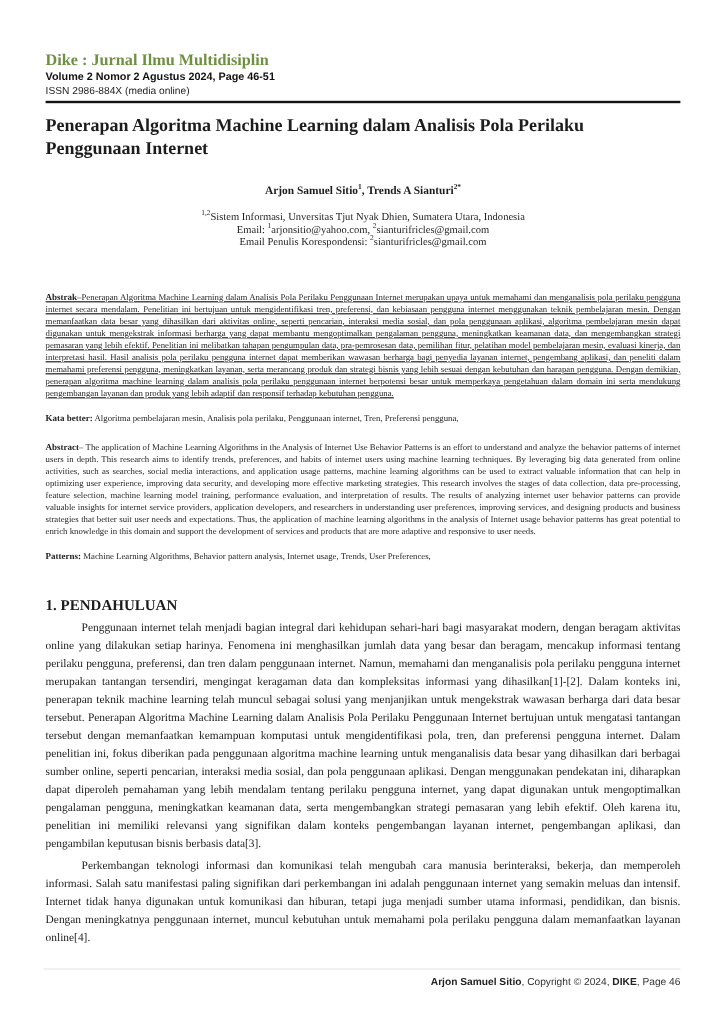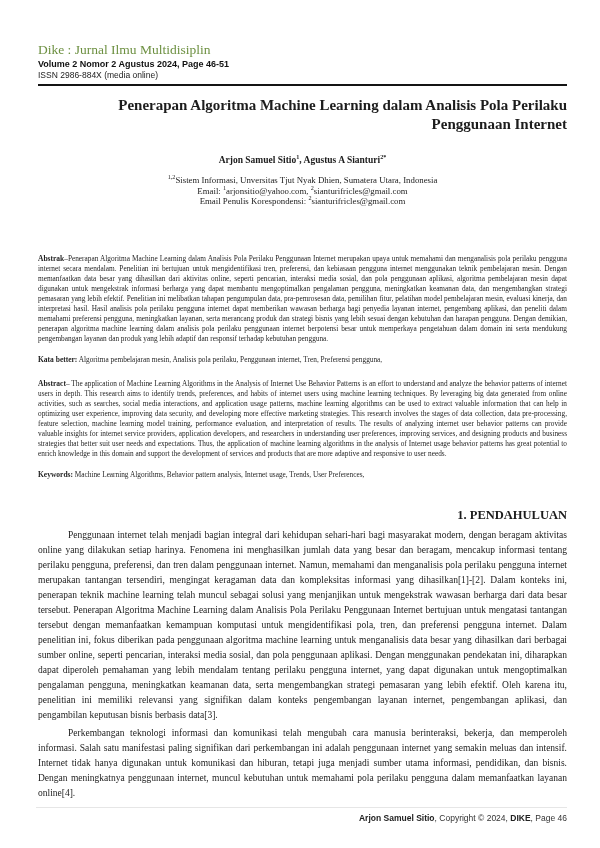--- a/index.html
+++ b/index.html
@@ -9,58 +9,58 @@
     box-sizing: border-box;
     padding: 42px 33px 0 38px;
     background: #ffffff;
     font-family: "Liberation Serif", serif;
     color: #1c1c1c;
     overflow: hidden;
   }
   
   .jname {
     font-family: "Liberation Serif", serif;
-    font-weight: normal; font-size: 13.5px; line-height: 15px;
+    font-weight: bold; font-size: 13.5px; line-height: 15px;
     color: #6d9041;
   }
   .jvol {
     font-family: "Liberation Sans", sans-serif;
     font-weight: bold; font-size: 9px; line-height: 12px;
     color: #111111; margin-top: 1px;
   }
   .jissn {
     font-family: "Liberation Sans", sans-serif;
     font-size: 8.5px; line-height: 11px; color: #222222;
   }
   .rule { border-top: 2.5px solid #141414; margin-top: 3px; }
   
   .title {
-    font-size: 15px; font-weight: bold; text-align: right;
+    font-size: 15px; font-weight: bold; text-align: left;
     line-height: 19px; margin: 10px 0 0 0;
   }
   .authors {
     text-align: center; font-weight: bold; font-size: 9.5px;
     margin-top: 20px; line-height: 12px;
   }
   sup { font-size: 6.2px; vertical-align: super; line-height: 0; }
   .affil { text-align: center; font-size: 8.8px; margin-top: 9px; line-height: 10.5px; }
   .emails, .corresp { text-align: center; font-size: 8.8px; line-height: 10.5px; }
   .email { color: inherit; cursor: pointer; }
   
   .abs {
     text-align: justify; font-size: 7.3px; line-height: 10px;
     margin: 0; color: #1f1f1f;
   }
   .abs b { font-size: 7.5px; }
-  .abs-id { margin-top: 47px; }
+  .abs-id { margin-top: 36px; text-decoration: underline; }
   .kk { margin-top: 11px; }
   .abs-en { margin-top: 14px; }
   
   .sec {
-    text-align: right; font-size: 12.5px; font-weight: bold;
+    text-align: left; font-size: 12.5px; font-weight: bold;
     margin: 28px 0 0 0; line-height: 15px;
   }
   .body-p {
     text-align: justify; font-size: 9.5px; line-height: 15px;
     margin: 3px 0 0 0; text-indent: 30px; color: #1b1b1b;
   }
   .body-p.first { margin-top: 5px; }
   
   footer {
     position: absolute; left: 36px; right: 33px; bottom: 24px;
@@ -78,35 +78,35 @@
 
   <header>
     <div class="jname">Dike : Jurnal Ilmu Multidisiplin</div>
     <div class="jvol">Volume 2 Nomor 2 Agustus 2024, Page 46-51</div>
     <div class="jissn">ISSN 2986-884X (media online)</div>
     <div class="rule"></div>
   </header>
 
   <h1 class="title">Penerapan Algoritma Machine Learning dalam Analisis Pola Perilaku Penggunaan Internet</h1>
 
-  <div class="authors"><span>Arjon Samuel Sitio</span><sup>1</sup><span>, </span><span>Agustus A Sianturi</span><sup>2*</sup></div>
+  <div class="authors"><span>Arjon Samuel Sitio</span><sup>1</sup><span>, </span><span>Trends A Sianturi</span><sup>2*</sup></div>
 
   <div class="affil"><sup>1,2</sup><span>Sistem Informasi, Unversitas Tjut Nyak Dhien, Sumatera Utara, Indonesia</span></div>
 
   <div class="emails"><span>Email: </span><sup>1</sup><span class="email">arjonsitio@yahoo.com</span><span>, </span><sup>2</sup><span class="email">sianturifricles@gmail.com</span></div>
 
   <div class="corresp"><span>Email Penulis Korespondensi: </span><sup>2</sup><span>sianturifricles@gmail.com</span></div>
 
   <p class="abs abs-id"><b>Abstrak</b><span>–Penerapan Algoritma Machine Learning dalam Analisis Pola Perilaku Penggunaan Internet merupakan upaya untuk memahami dan menganalisis pola perilaku pengguna internet secara mendalam. Penelitian ini bertujuan untuk mengidentifikasi tren, preferensi, dan kebiasaan pengguna internet menggunakan teknik pembelajaran mesin. Dengan memanfaatkan data besar yang dihasilkan dari aktivitas online, seperti pencarian, interaksi media sosial, dan pola penggunaan aplikasi, algoritma pembelajaran mesin dapat digunakan untuk mengekstrak informasi berharga yang dapat membantu mengoptimalkan pengalaman pengguna, meningkatkan keamanan data, dan mengembangkan strategi pemasaran yang lebih efektif. Penelitian ini melibatkan tahapan pengumpulan data, pra-pemrosesan data, pemilihan fitur, pelatihan model pembelajaran mesin, evaluasi kinerja, dan interpretasi hasil. Hasil analisis pola perilaku pengguna internet dapat memberikan wawasan berharga bagi penyedia layanan internet, pengembang aplikasi, dan peneliti dalam memahami preferensi pengguna, meningkatkan layanan, serta merancang produk dan strategi bisnis yang lebih sesuai dengan kebutuhan dan harapan pengguna. Dengan demikian, penerapan algoritma machine learning dalam analisis pola perilaku penggunaan internet berpotensi besar untuk memperkaya pengetahuan dalam domain ini serta mendukung pengembangan layanan dan produk yang lebih adaptif dan responsif terhadap kebutuhan pengguna.</span></p>
 
   <p class="abs kk"><b>Kata better:</b><span> Algoritma pembelajaran mesin, Analisis pola perilaku, Penggunaan internet, Tren, Preferensi pengguna,</span></p>
 
   <p class="abs abs-en"><b>Abstract</b><span>– The application of Machine Learning Algorithms in the Analysis of Internet Use Behavior Patterns is an effort to understand and analyze the behavior patterns of internet users in depth. This research aims to identify trends, preferences, and habits of internet users using machine learning techniques. By leveraging big data generated from online activities, such as searches, social media interactions, and application usage patterns, machine learning algorithms can be used to extract valuable information that can help in optimizing user experience, improving data security, and developing more effective marketing strategies. This research involves the stages of data collection, data pre-processing, feature selection, machine learning model training, performance evaluation, and interpretation of results. The results of analyzing internet user behavior patterns can provide valuable insights for internet service providers, application developers, and researchers in understanding user preferences, improving services, and designing products and business strategies that better suit user needs and expectations. Thus, the application of machine learning algorithms in the analysis of Internet usage behavior patterns has great potential to enrich knowledge in this domain and support the development of services and products that are more adaptive and responsive to user needs.</span></p>
 
-  <p class="abs kk"><b>Keywords:</b><span> Machine Learning Algorithms, Behavior pattern analysis, Internet usage, Trends, User Preferences,</span></p>
+  <p class="abs kk"><b>Patterns:</b><span> Machine Learning Algorithms, Behavior pattern analysis, Internet usage, Trends, User Preferences,</span></p>
 
   <h2 class="sec">1. PENDAHULUAN</h2>
 
   <p class="body-p first">Penggunaan internet telah menjadi bagian integral dari kehidupan sehari-hari bagi masyarakat modern, dengan beragam aktivitas online yang dilakukan setiap harinya. Fenomena ini menghasilkan jumlah data yang besar dan beragam, mencakup informasi tentang perilaku pengguna, preferensi, dan tren dalam penggunaan internet. Namun, memahami dan menganalisis pola perilaku pengguna internet merupakan tantangan tersendiri, mengingat keragaman data dan kompleksitas informasi yang dihasilkan[1]-[2]. Dalam konteks ini, penerapan teknik machine learning telah muncul sebagai solusi yang menjanjikan untuk mengekstrak wawasan berharga dari data besar tersebut. Penerapan Algoritma Machine Learning dalam Analisis Pola Perilaku Penggunaan Internet bertujuan untuk mengatasi tantangan tersebut dengan memanfaatkan kemampuan komputasi untuk mengidentifikasi pola, tren, dan preferensi pengguna internet. Dalam penelitian ini, fokus diberikan pada penggunaan algoritma machine learning untuk menganalisis data besar yang dihasilkan dari berbagai sumber online, seperti pencarian, interaksi media sosial, dan pola penggunaan aplikasi. Dengan menggunakan pendekatan ini, diharapkan dapat diperoleh pemahaman yang lebih mendalam tentang perilaku pengguna internet, yang dapat digunakan untuk mengoptimalkan pengalaman pengguna, meningkatkan keamanan data, serta mengembangkan strategi pemasaran yang lebih efektif. Oleh karena itu, penelitian ini memiliki relevansi yang signifikan dalam konteks pengembangan layanan internet, pengembangan aplikasi, dan pengambilan keputusan bisnis berbasis data[3].</p>
   <p class="body-p">Perkembangan teknologi informasi dan komunikasi telah mengubah cara manusia berinteraksi, bekerja, dan memperoleh informasi. Salah satu manifestasi paling signifikan dari perkembangan ini adalah penggunaan internet yang semakin meluas dan intensif. Internet tidak hanya digunakan untuk komunikasi dan hiburan, tetapi juga menjadi sumber utama informasi, pendidikan, dan bisnis. Dengan meningkatnya penggunaan internet, muncul kebutuhan untuk memahami pola perilaku pengguna dalam memanfaatkan layanan online[4].</p>
 
   <footer>
     <div class="frule"></div>
     <div class="fl1"><b>Arjon Samuel Sitio</b><span>, Copyright © 2024, </span><b>DIKE</b><span>, Page 46</span></div>
   </footer>

